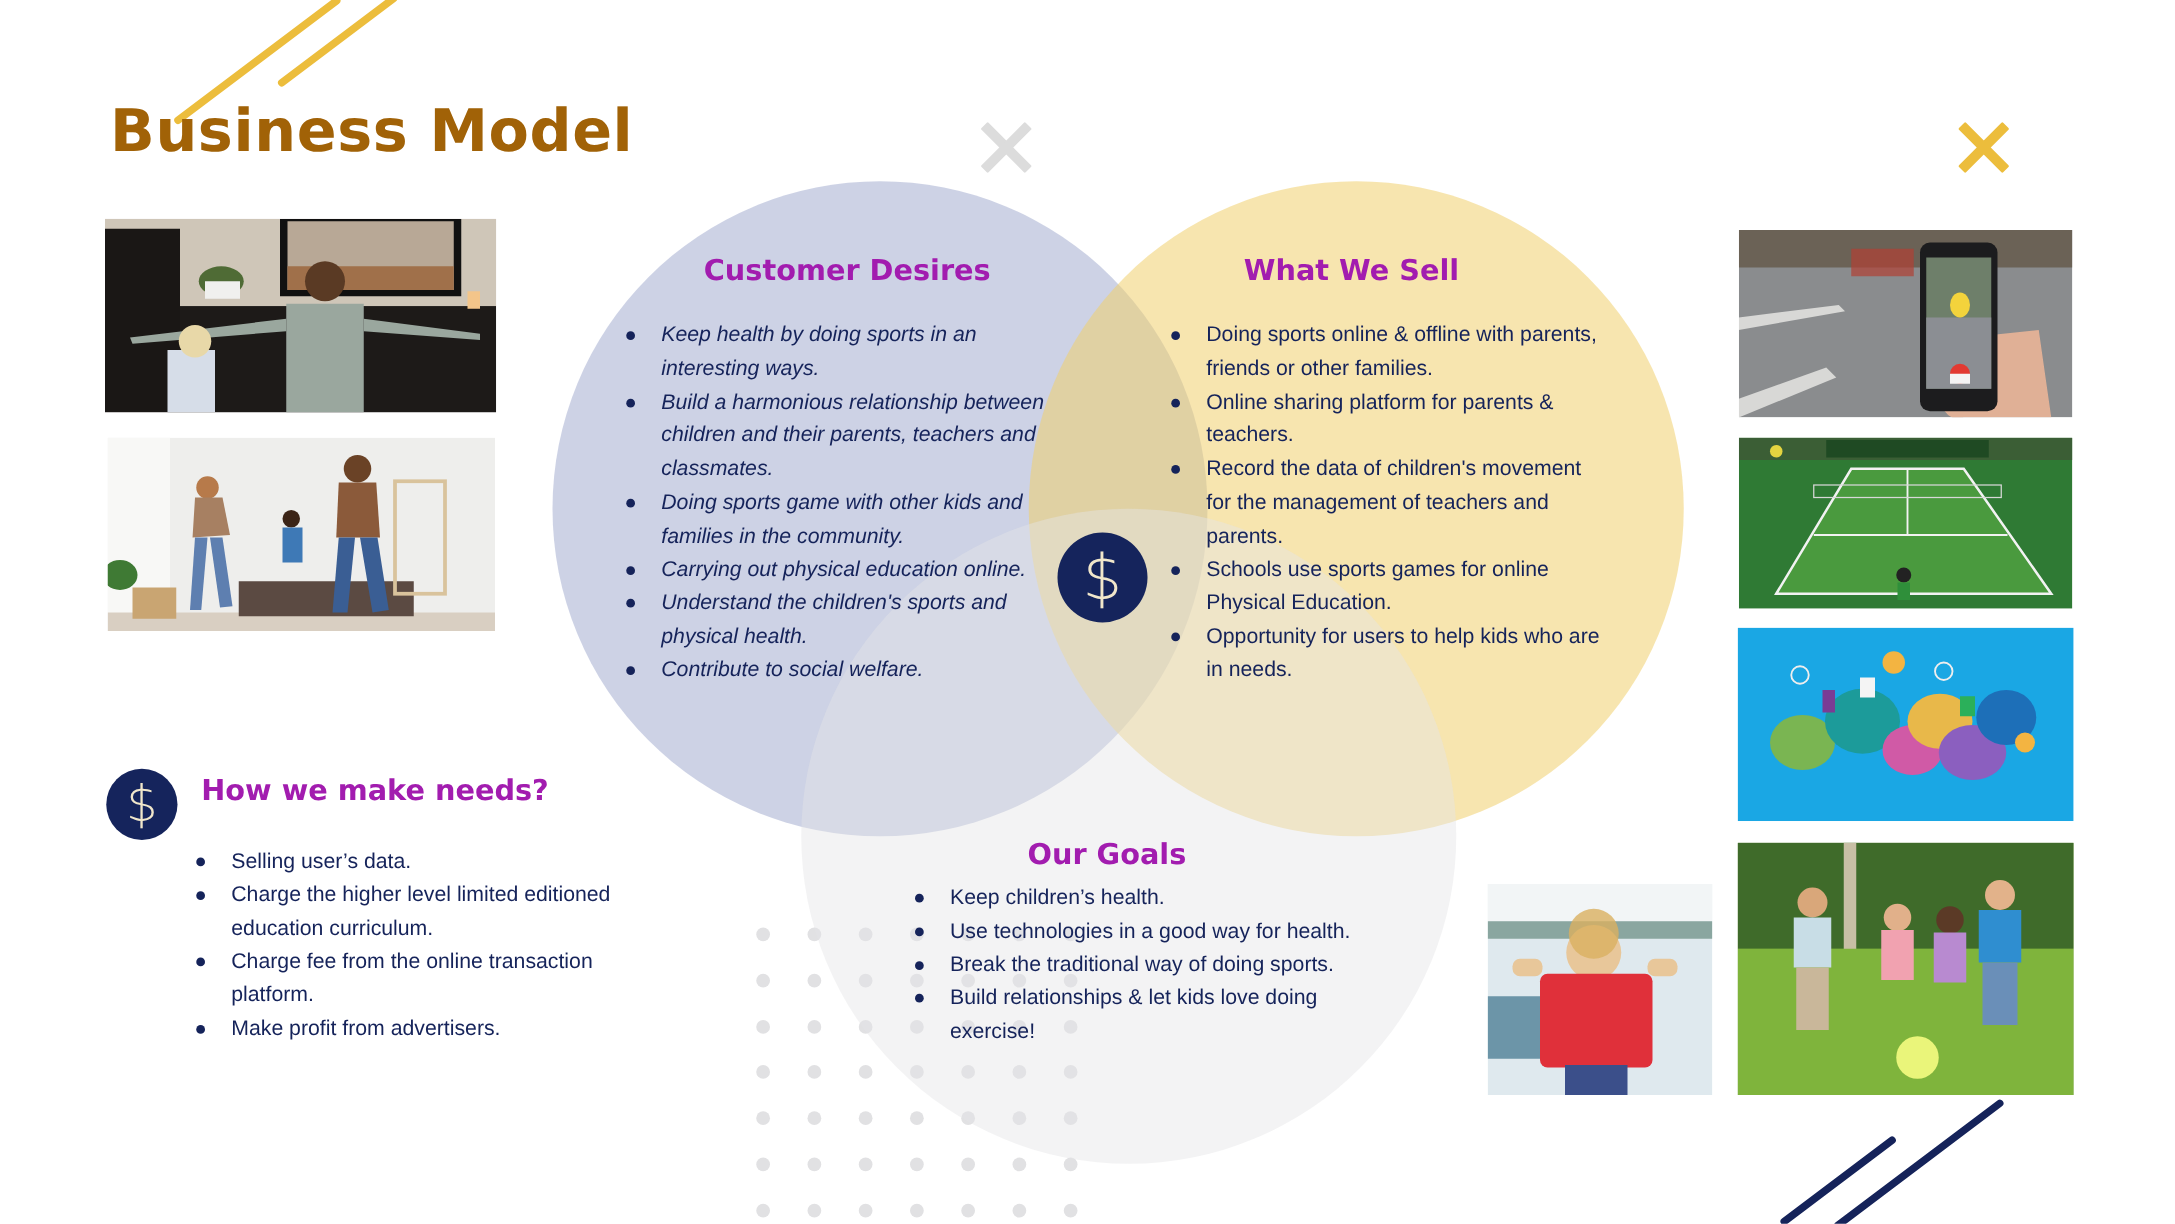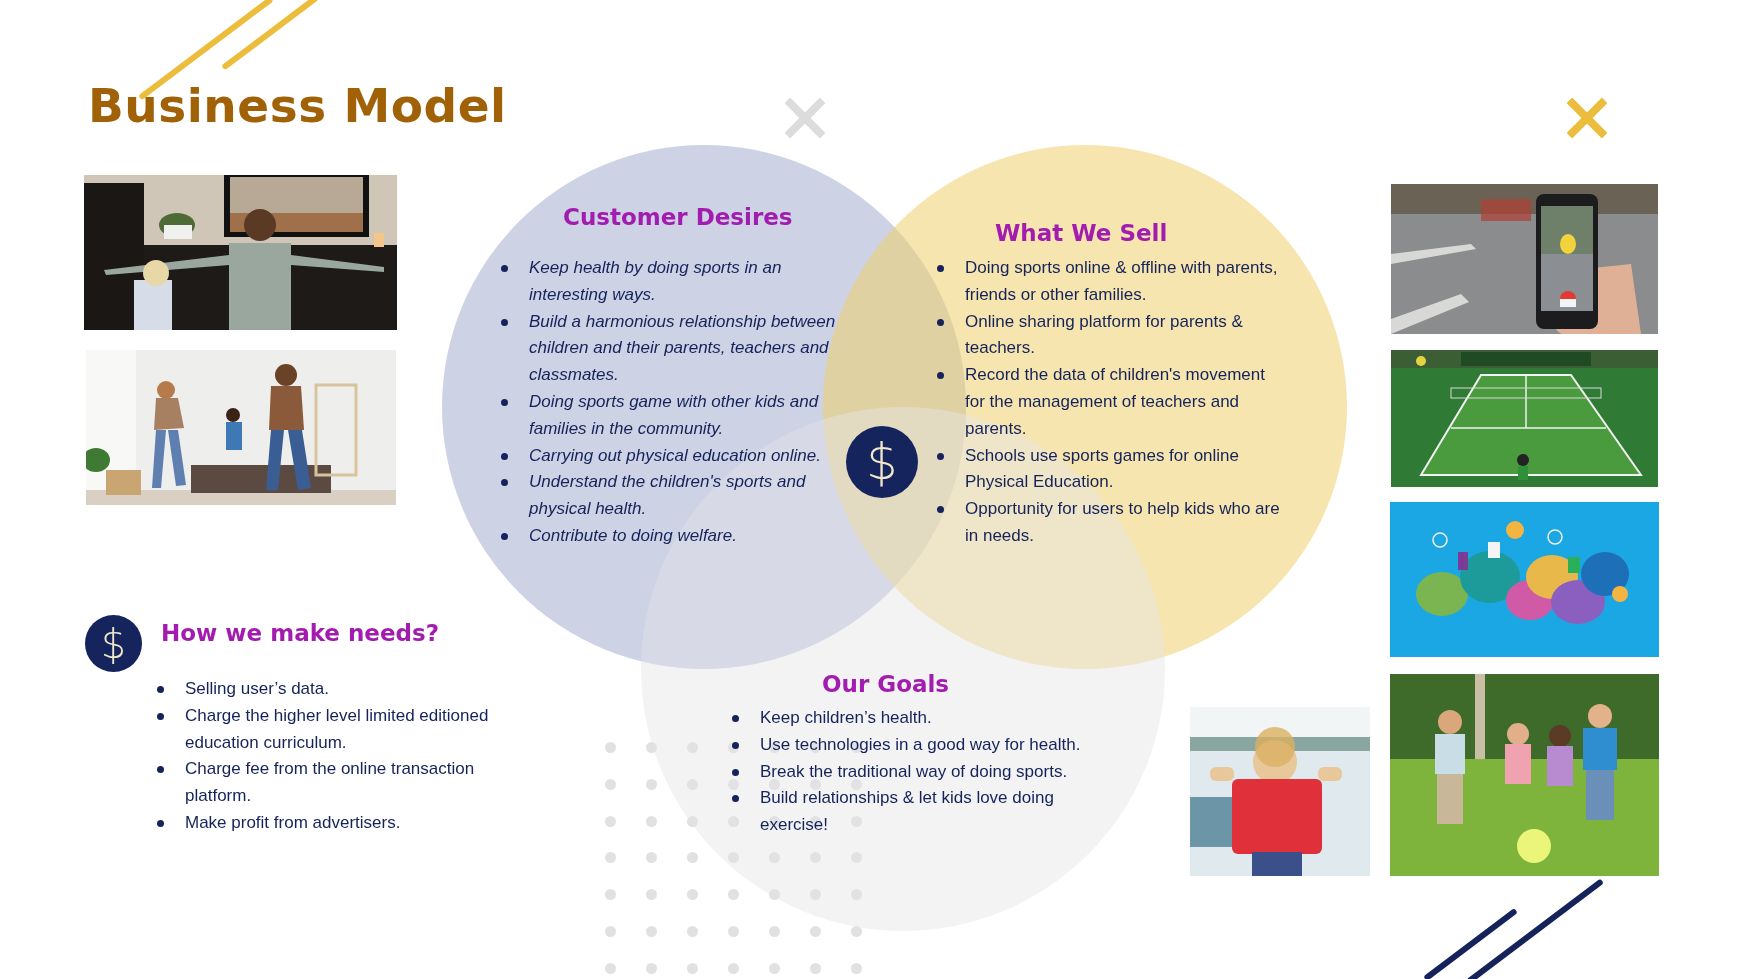--- a/index.html
+++ b/index.html
@@ -139,24 +139,24 @@
 
 <div class="circle c-gray"></div>
 
 <div class="section-h" style="left:563px;top:204px;">Customer Desires</div>
 <ul class="bl" style="left:500px;top:255px;width:345px;font-style:italic;">
   <li>Keep health by doing sports in an interesting ways.</li>
   <li>Build a harmonious relationship between children and their parents, teachers and classmates.</li>
   <li>Doing sports game with other kids and families in the community.</li>
   <li>Carrying out physical education online.</li>
   <li>Understand the children's sports and physical health.</li>
-  <li>Contribute to doing welfare.</li>
-</ul>
-
-<div class="section-h" style="left:995px;top:220px;">What We Sell</div>
+  <li>Contribute to social welfare.</li>
+</ul>
+
+<div class="section-h" style="left:995px;top:204px;">What We Sell</div>
 <ul class="bl" style="left:936px;top:255px;width:345px;">
   <li>Doing sports online &amp; offline with parents, friends or other families.</li>
   <li>Online sharing platform for parents &amp; teachers.</li>
   <li>Record the data of children's movement for the management of teachers and parents.</li>
   <li>Schools use sports games for online Physical Education.</li>
   <li>Opportunity for users to help kids who are in needs.</li>
 </ul>
 
 <div class="dollar" style="left:846px;top:426px;width:72px;height:72px;">
   <span style="font-size:50px;">$</span>

